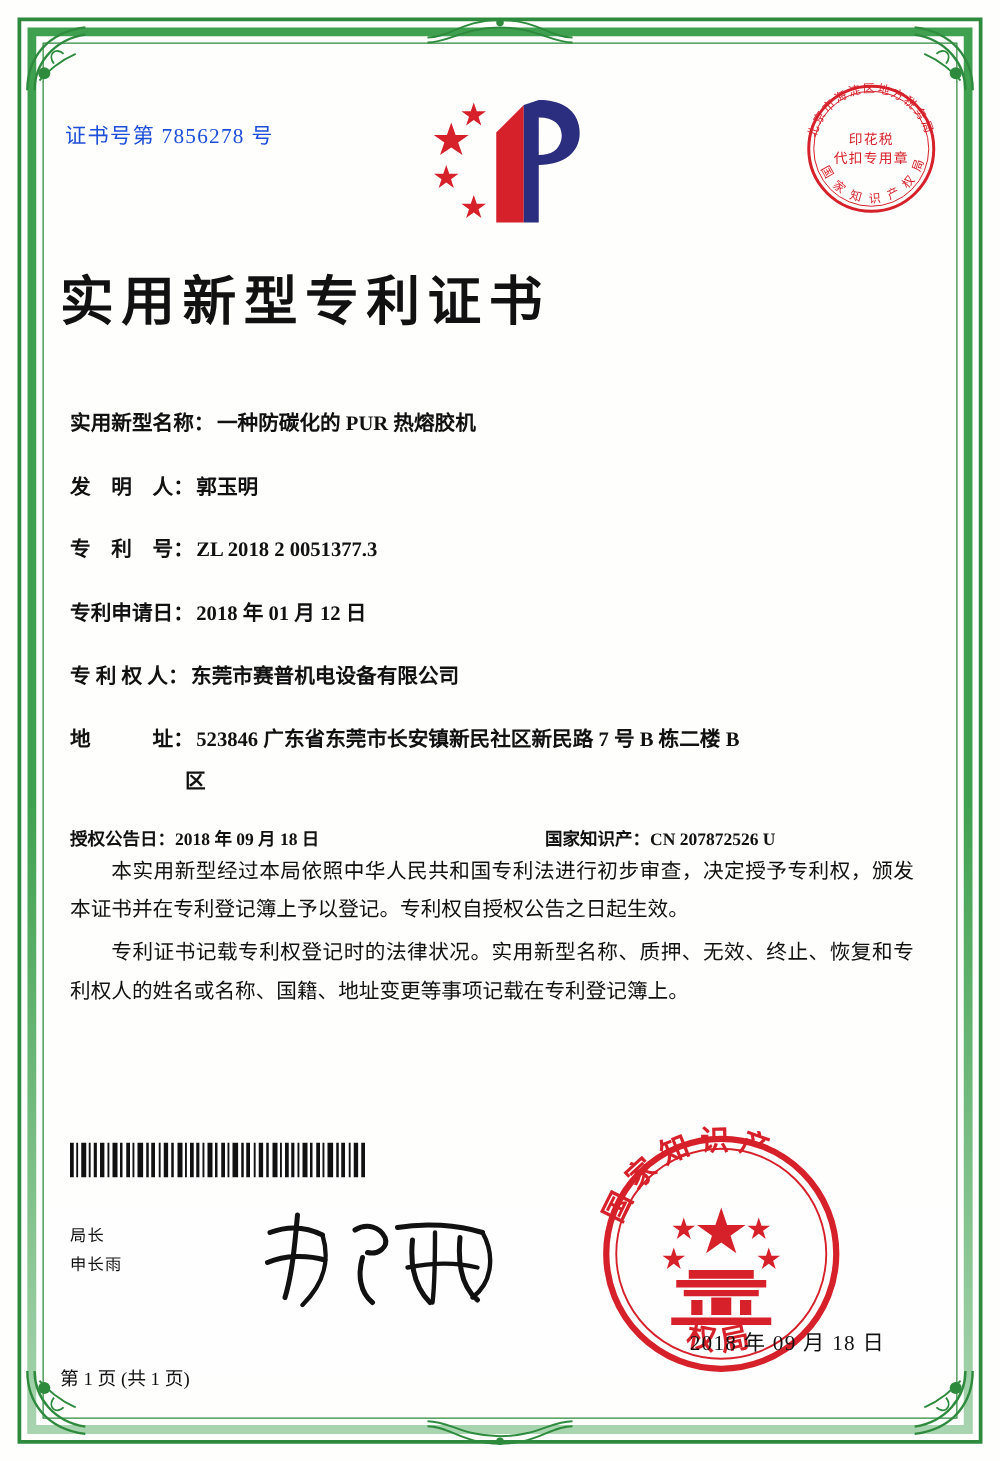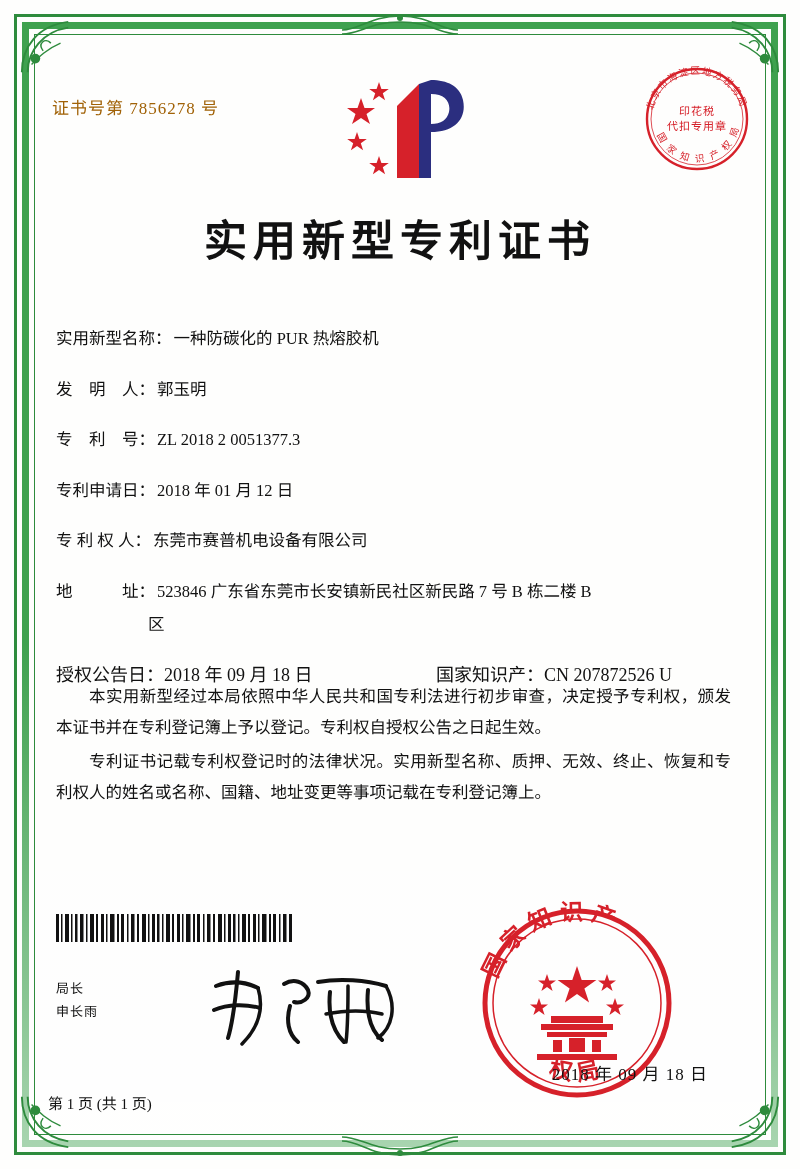--- a/index.html
+++ b/index.html
@@ -87,21 +87,21 @@
     position: absolute;
     left: 48px; top: 48px; right: 48px; bottom: 48px;
   }
 
   .cert-no {
     position: absolute;
     left: 4px;
     top: 46px;
     font-size: 17px;
     letter-spacing: 1px;
-    color: #a16207;
+    color: #1d4ed8;
     font-family: "Liberation Serif", serif;
   }
 
   
   .logo {
     position: absolute;
     left: 50%;
     top: 22px;
     transform: translateX(-50%);
     width: 130px;
@@ -114,33 +114,34 @@
     right: -4px;
     top: 12px;
     width: 118px;
     height: 118px;
   }
 
   .title {
     position: absolute;
     left: 0; right: 0;
     top: 158px;
-    text-align: center;
+    text-align: left;
     font-size: 43px;
     font-weight: bold;
     letter-spacing: 6px;
     font-family: "DejaVu Serif", "Liberation Serif", serif;
     color: #111;
   }
 
   .fields {
     position: absolute;
     left: 8px;
     right: 8px;
     top: 278px;
+    font-weight: bold;
   }
   .field-row {
     display: flex;
     align-items: baseline;
     margin-bottom: 25px;
     font-size: 16.5px;
     line-height: 1.55;
   }
   .field-label {
     white-space: pre;
@@ -151,21 +152,21 @@
     padding-left: 2px;
   }
   .cont-line {
     font-size: 16.5px;
     margin: -18px 0 25px 0;
     padding-left: 92px;
   }
 
   .two-col {
     display: flex;
-    font-size: 18px;
+    font-size: 14px;
     margin-bottom: 10px;
     justify-content: center;
   }
   .two-col .left { width: 380px; }
   .two-col .right { flex: 1; }
 
   .paras {
     position: absolute;
     left: 8px;
     right: 10px;

